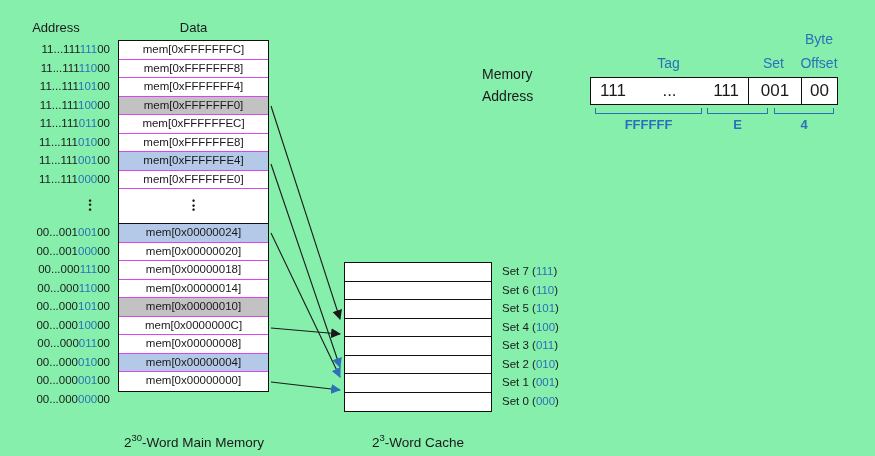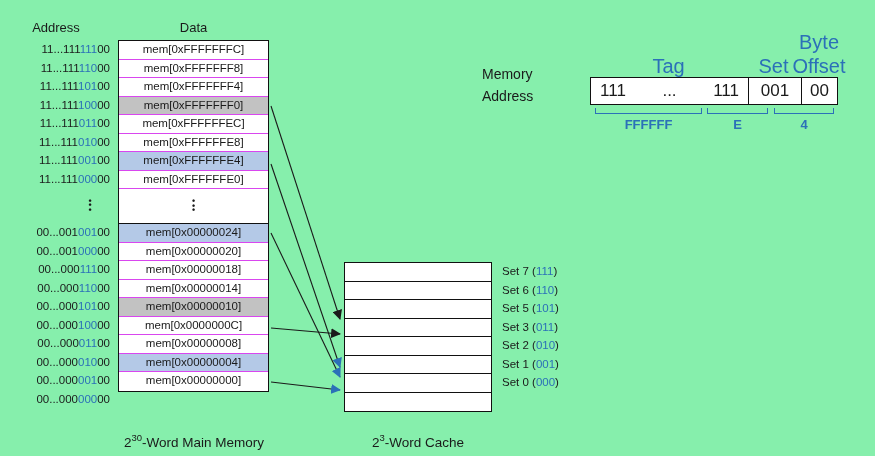--- a/index.html
+++ b/index.html
@@ -34,21 +34,21 @@
 
   
   .caption{position:absolute;font-size:13.5px;text-align:center;margin-top:12px;}
   #cap-mem{left:98px;top:420px;width:192px;}
   #cap-cache{left:344px;top:420px;width:148px;}
   .caption sup{font-size:9.5px;}
 
   
   .maddr-label{position:absolute;left:482px;top:63px;width:74px;
                font-size:14px;line-height:22px;}
-  .flabel{position:absolute;font-size:20px;text-align:center;}
+  .flabel{position:absolute;font-size:14px;text-align:center;}
   #lbl-tag{left:590px;top:55px;width:157px;}
   #lbl-set{left:747px;top:55px;width:53px;}
   #lbl-offset{left:783px;top:55px;width:72px;}
   #lbl-byte{left:783px;top:31px;width:72px;}
   .abox{position:absolute;left:590px;top:77px;width:248px;height:28px;
         display:flex;border:1.6px solid #111;box-sizing:border-box;background:#fff;}
   .acell{display:flex;align-items:center;justify-content:center;font-size:17px;box-sizing:border-box;}
   .acell.tag{width:157px;justify-content:space-between;padding:0 9px;}
   .acell.set{width:53px;border-left:1.6px solid #111;}
   .acell.off{flex:1;border-left:1.6px solid #111;}
@@ -133,20 +133,21 @@
     <div class="crow"></div>
     <div class="crow"></div>
     <div class="crow hl-blue"></div>
     <div class="crow"></div>
   </div>
 
   <div class="set-col">
     <div class="slabel"><span>Set 7</span> <span>(</span><span class="blue">111</span><span>)</span></div>
     <div class="slabel"><span>Set 6</span> <span>(</span><span class="blue">110</span><span>)</span></div>
     <div class="slabel"><span>Set 5</span> <span>(</span><span class="blue">101</span><span>)</span></div>
+    <div class="slabel"><span>Set 4</span> <span>(</span><span class="blue">100</span><span>)</span></div>
     <div class="slabel"><span>Set 3</span> <span>(</span><span class="blue">011</span><span>)</span></div>
     <div class="slabel"><span>Set 2</span> <span>(</span><span class="blue">010</span><span>)</span></div>
     <div class="slabel"><span>Set 1</span> <span>(</span><span class="blue">001</span><span>)</span></div>
     <div class="slabel"><span>Set 0</span> <span>(</span><span class="blue">000</span><span>)</span></div>
   </div>
 
   <div class="caption" id="cap-mem"><span>2</span><sup>30</sup><span>-Word Main Memory</span></div>
   <div class="caption" id="cap-cache"><span>2</span><sup>3</sup><span>-Word Cache</span></div>
 
   <div class="maddr-label">

